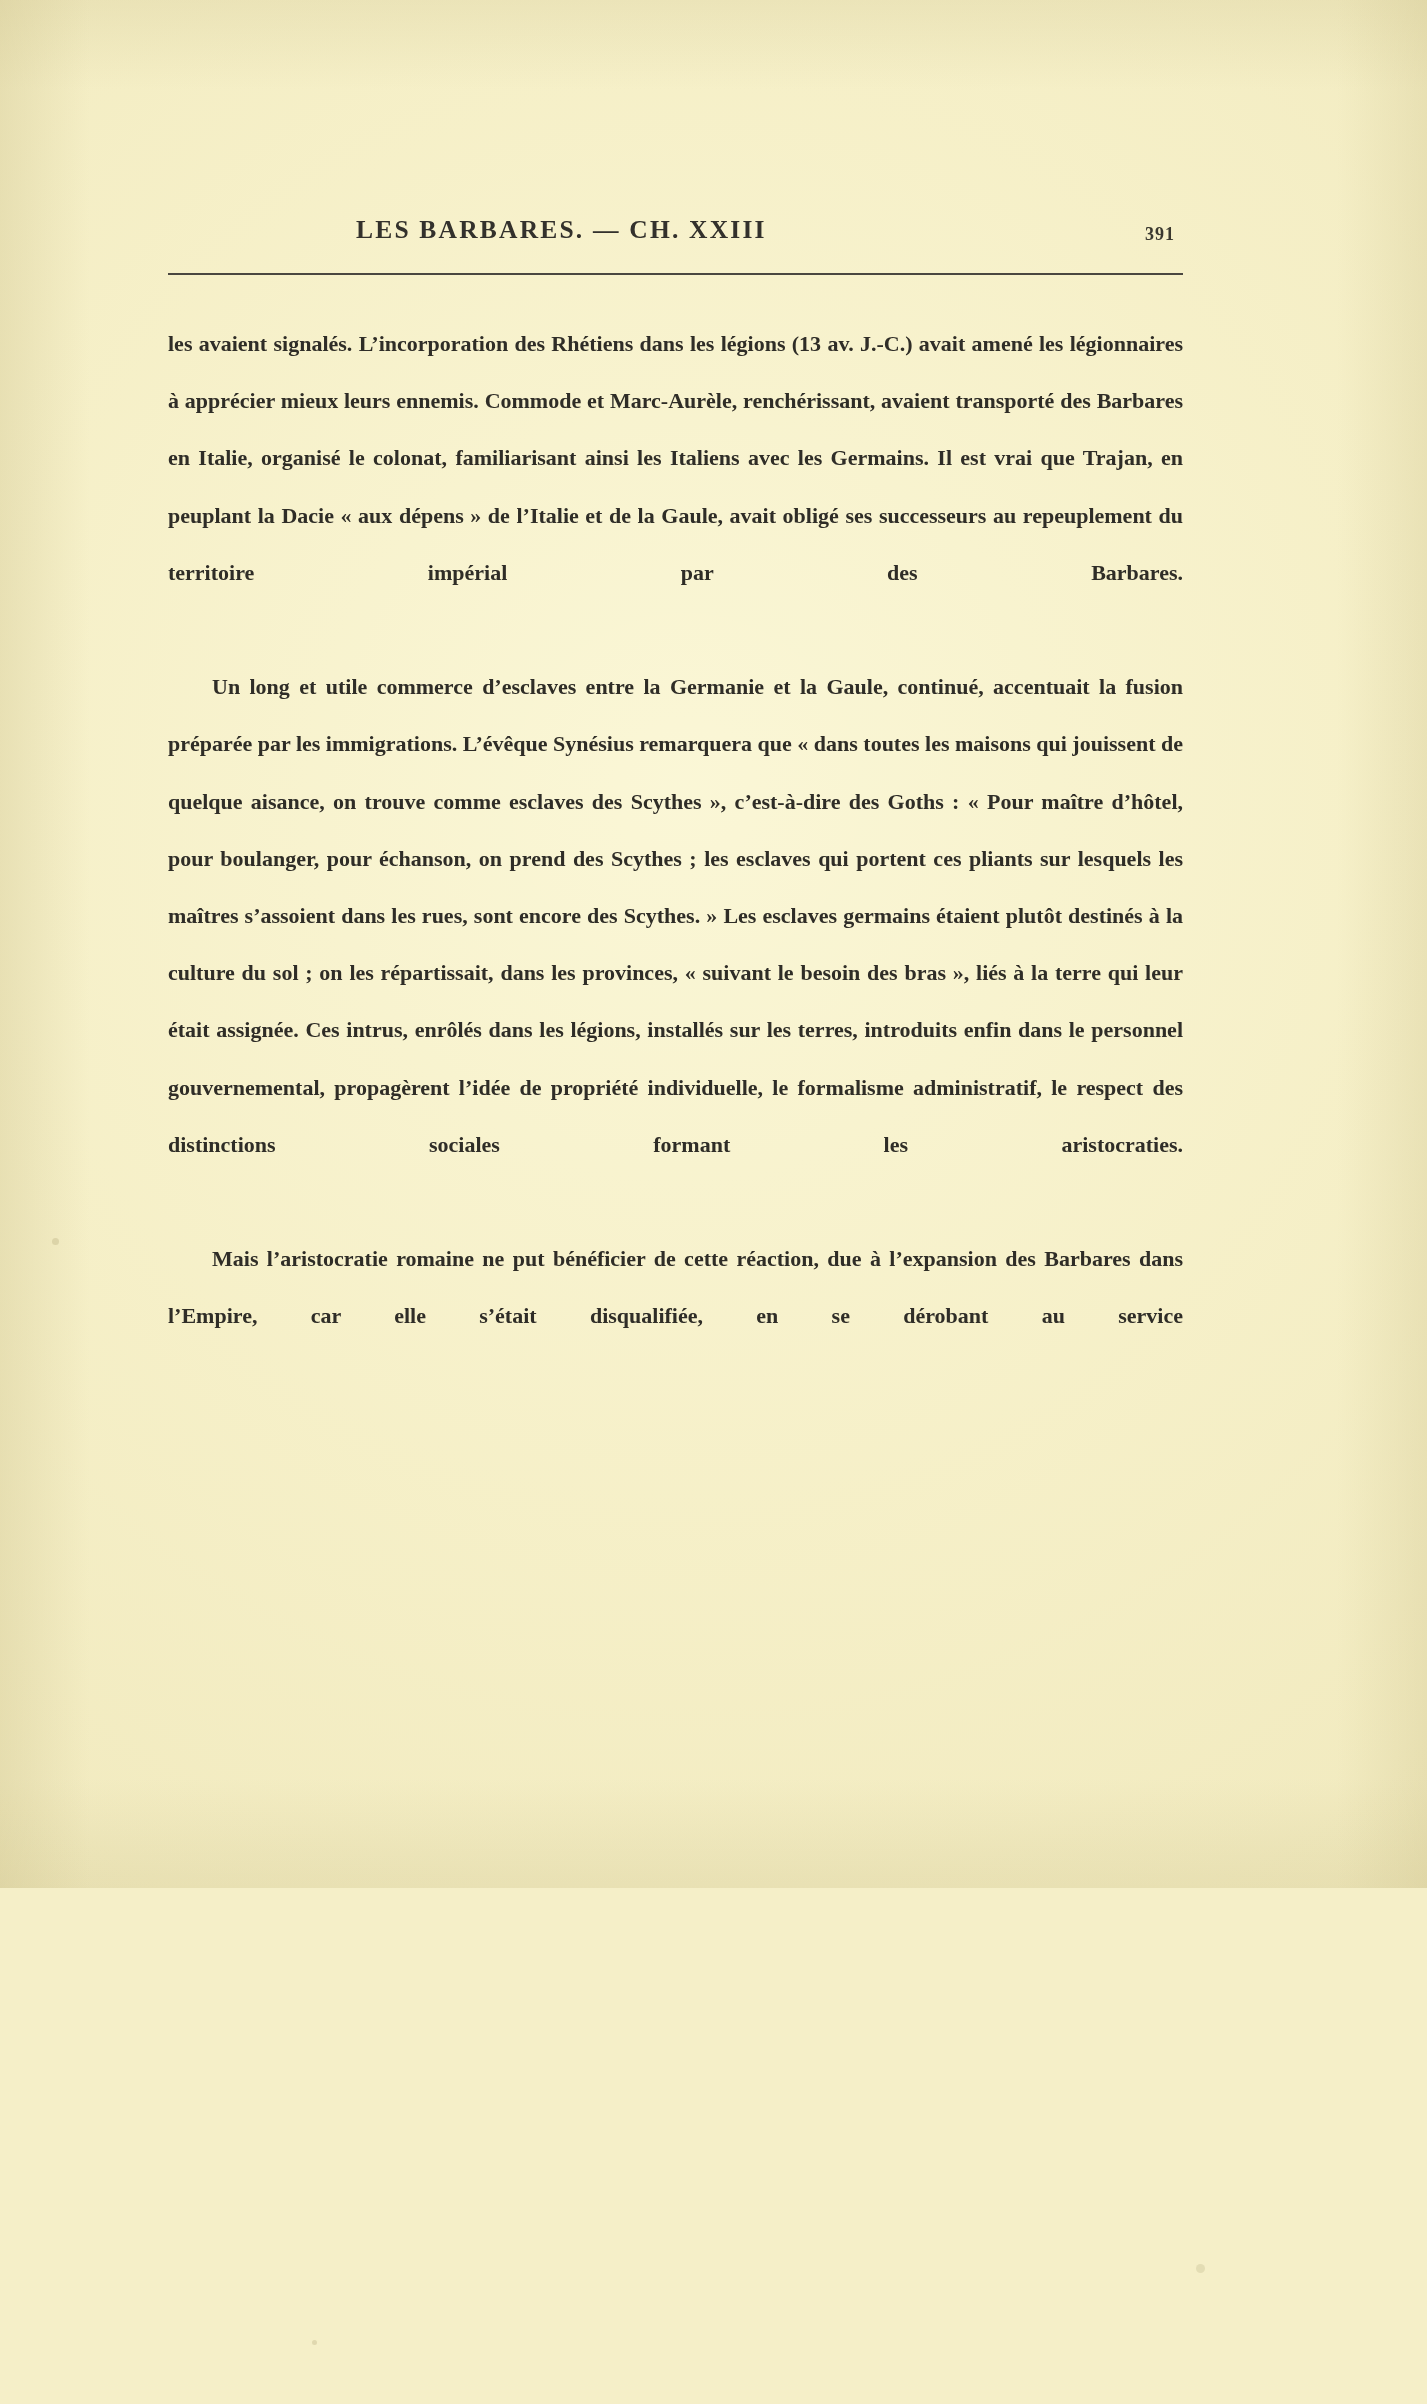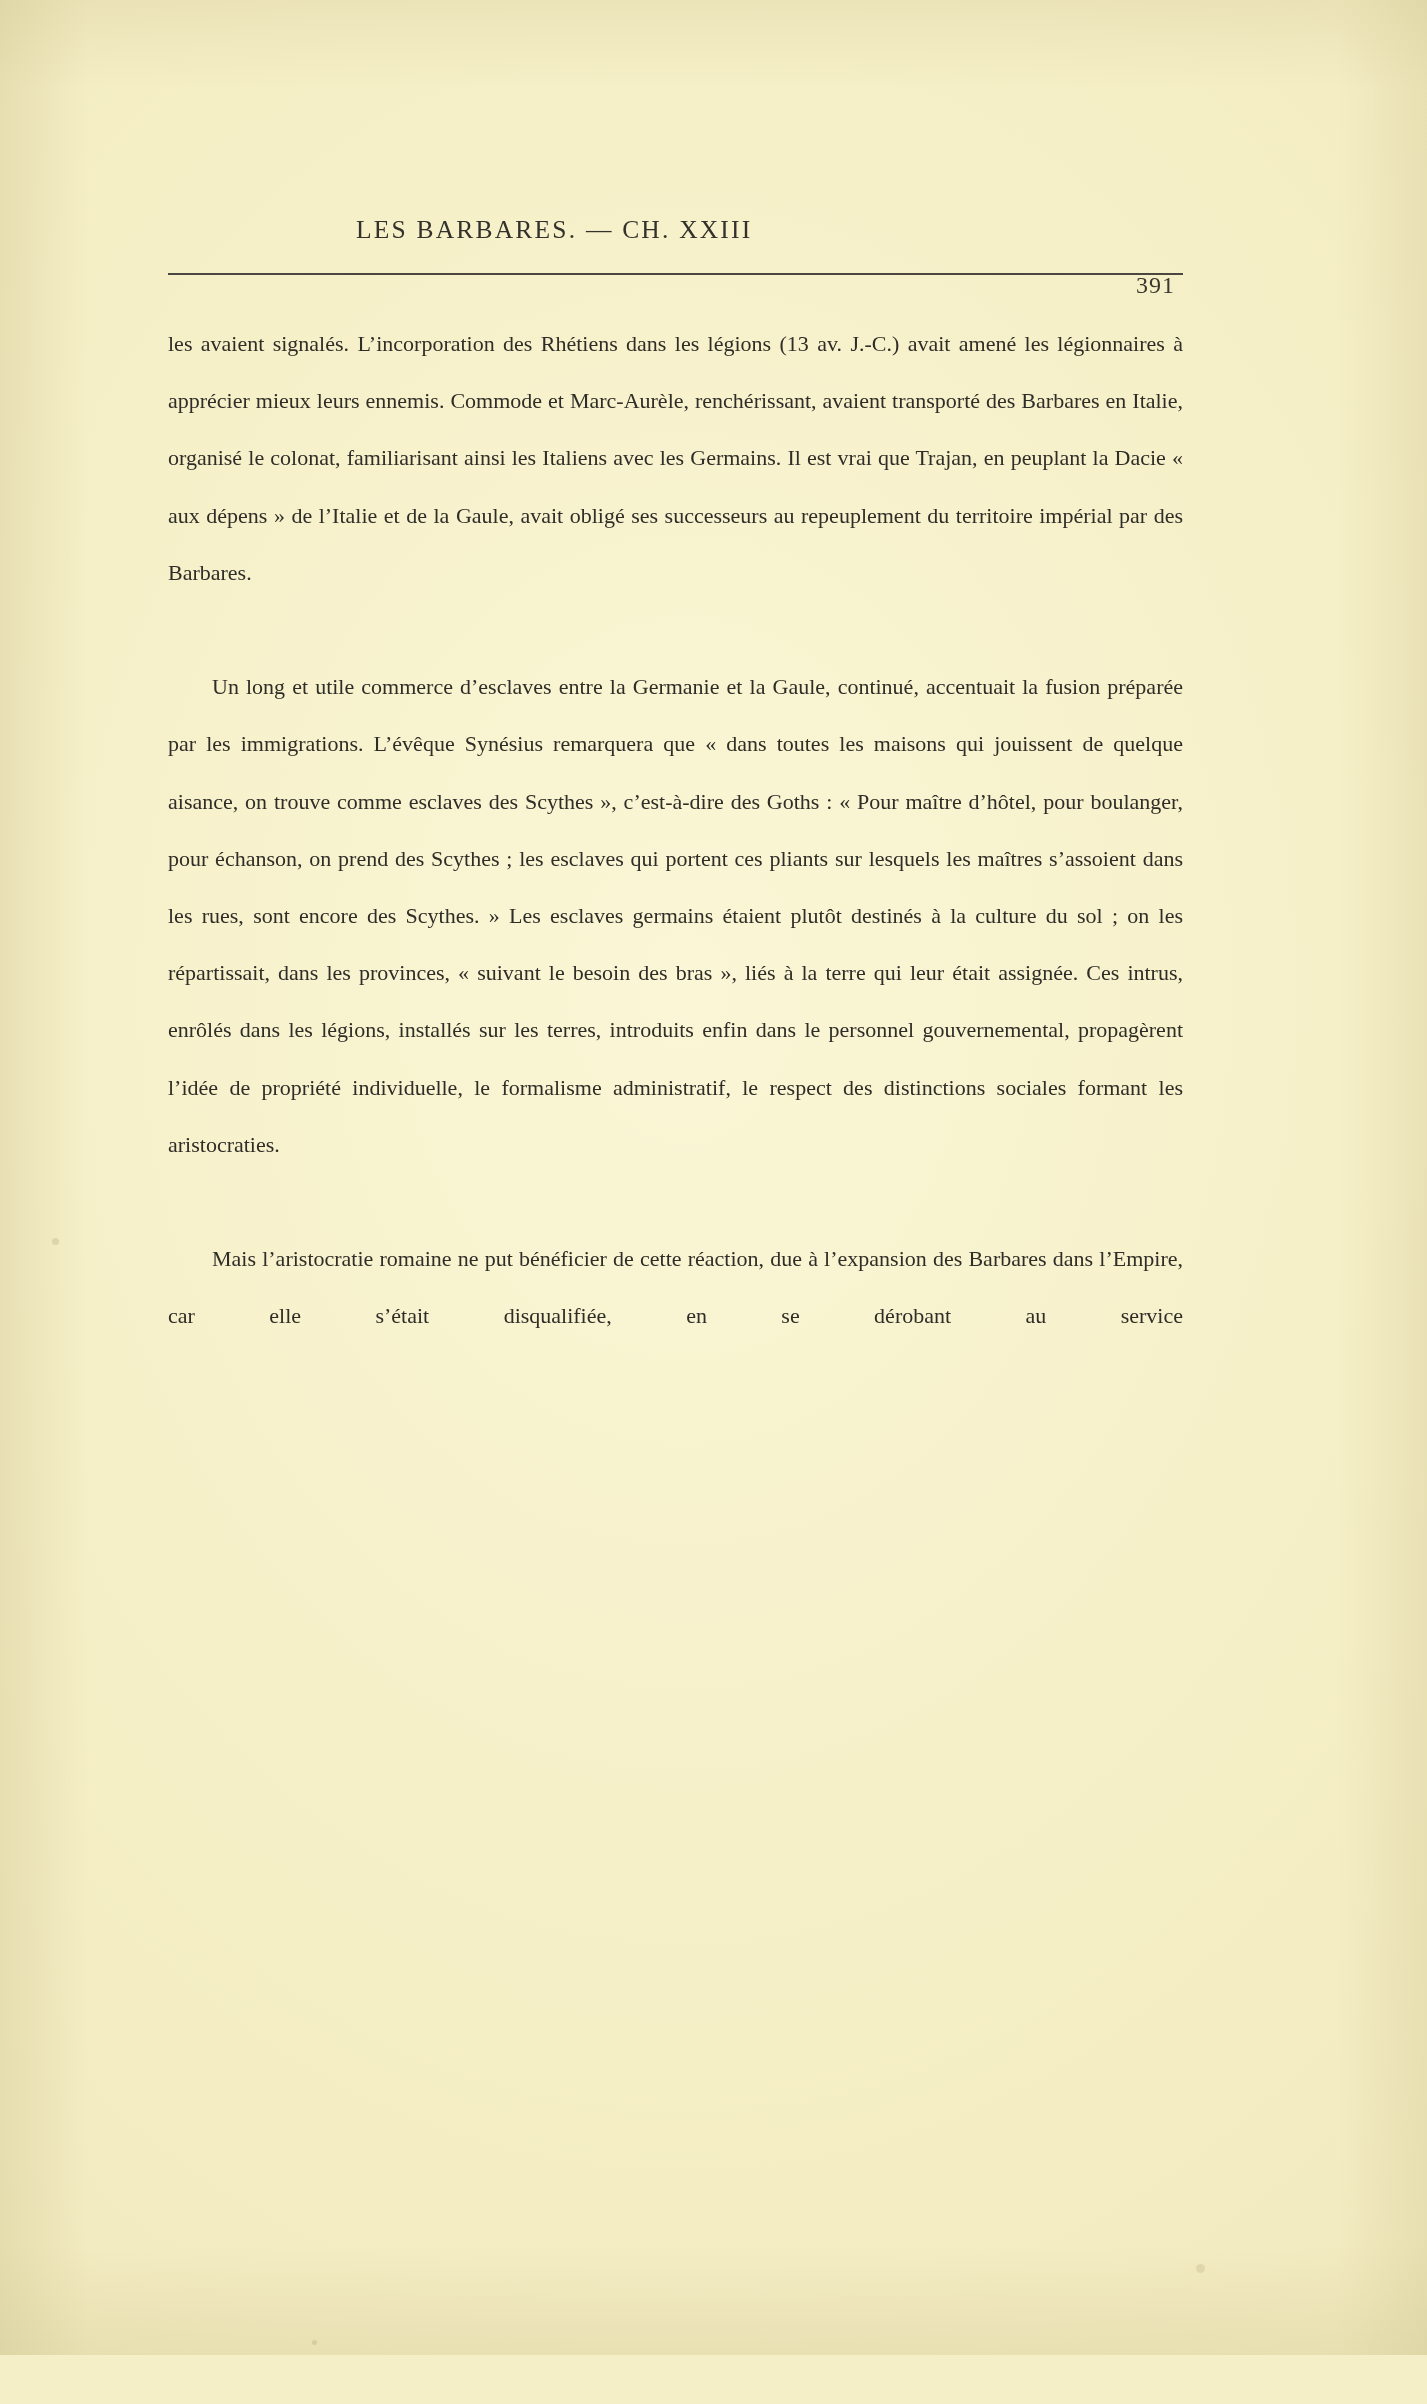--- a/index.html
+++ b/index.html
@@ -38,21 +38,22 @@
     position: absolute;
     border-radius: 50%;
     background: rgba(150,136,88,0.22);
     pointer-events: none;
   }
 
   .sheet {
     position: absolute;
     left: 0; top: 0;
     width: 1427px;
-    height: 2355px;
+    height: 1888px;
+    font-weight: bold;
   }
 
   .content {
     position: absolute;
     left: 168px;
     top: 215px;
     width: 1015px;
   }
 
   header.running-head {
@@ -65,24 +66,23 @@
     top: 0;
     font-size: 25.5px;
     letter-spacing: 2.2px;
     color: #33312c;
     white-space: nowrap;
   }
   .folio {
     position: absolute;
     right: 8px;
     top: 9px;
-    font-size: 24px;
+    font-size: 18px;
     letter-spacing: 1px;
     color: #3a382f;
-    margin-top: 48px;
   }
   .rule {
     position: absolute;
     left: 0;
     top: 58px;
     width: 1015px;
     height: 2px;
     background: #4a4740;
   }
 

